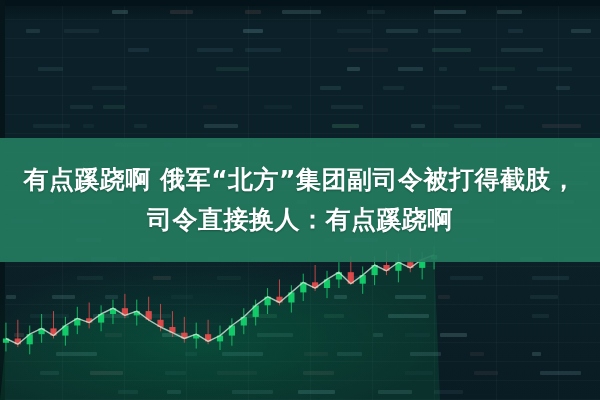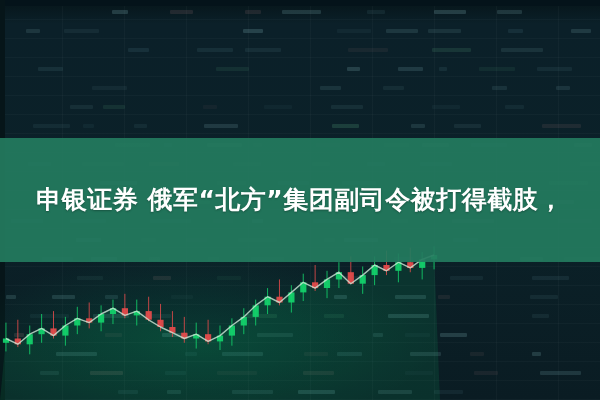--- a/index.html
+++ b/index.html
@@ -363,16 +363,17 @@
         <rect x="407.2" y="26.2" width="6.2" height="5.8" fill="#e14b4b" opacity="0.95"></rect>
         <line x1="422.16216216216213" x2="422.16216216216213" y1="16.079999999999984" y2="43.44" stroke="#13d06a" stroke-width="1" opacity="0.85"></line>
         <rect x="419.1" y="23.3" width="6.2" height="8.6" fill="#13d06a" opacity="0.95"></rect>
         <line x1="434.054054054054" x2="434.054054054054" y1="10.319999999999993" y2="33.359999999999985" stroke="#13d06a" stroke-width="1" opacity="0.85"></line>
         <rect x="431.0" y="19.0" width="6.2" height="4.3" fill="#13d06a" opacity="0.95"></rect>
         <polyline points="5.9,102.5 17.8,108.2 29.7,98.2 41.6,92.4 53.5,99.6 65.4,89.5 77.3,82.3 89.2,86.6 101.1,78.0 113.0,72.2 124.9,79.4 136.8,75.1 148.6,83.8 160.5,91.0 172.4,96.7 184.3,102.5 196.2,98.2 208.1,105.4 220.0,99.6 231.9,89.5 243.8,80.9 255.7,69.4 267.6,60.7 279.5,66.5 291.4,56.4 303.2,46.3 315.1,52.1 327.0,43.4 338.9,36.2 350.8,47.8 362.7,39.1 374.6,29.0 386.5,34.8 398.4,26.2 410.3,31.9 422.2,23.3 434.1,19.0" fill="none" stroke="#cfe8d8" stroke-width="1.4" stroke-linejoin="round" opacity="0.8"></polyline>
       </svg>
   </div>
 
   <div class="banner">
-    <div class="headline">申银证券 俄军“北方”集团副司令被打得截肢，</div>
+    <div class="headline">有点蹊跷啊 俄军“北方”集团副司令被打得截肢，</div>
+    <div class="headline">司令直接换人：有点蹊跷啊</div>
   </div>
 
 </div>
 
 </body></html>

